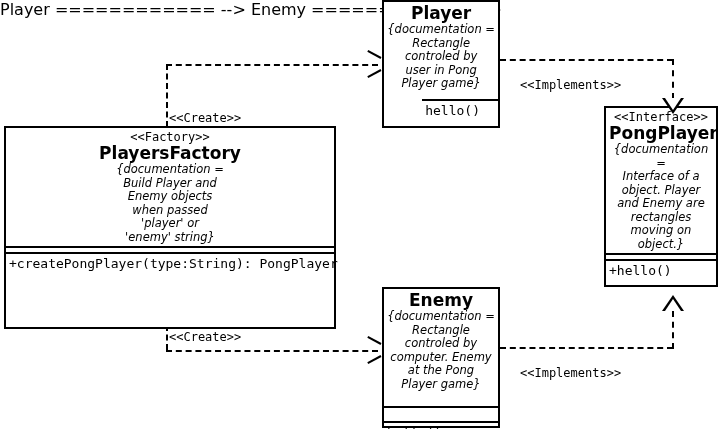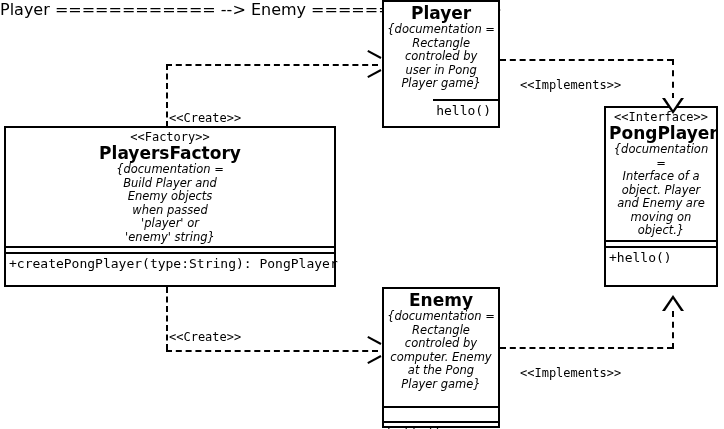--- a/index.html
+++ b/index.html
@@ -37,21 +37,21 @@
     padding-top: 2px;
     padding-bottom: 2px;
   }
   .compartment.attrs {
     border-top: 2px solid #000000;
     height: 6px;
     padding: 0;
   }
   .compartment.ops {
     border-top: 2px solid #000000;
-    padding: 2px 7px 2px 3px;
+    padding: 2px 18px 2px 3px;
   }
 
   .stereotype {
     font-family: "DejaVu Sans Mono", monospace;
     font-size: 12px;
     line-height: 14px;
     color: #000000;
     text-align: center;
     white-space: nowrap;
   }
@@ -234,21 +234,21 @@
         <span class="docline">Player game}</span>
       </div>
     </div>
     <div class="compartment attrs"></div>
     <div class="compartment ops">
       <div class="operation">hello()</div>
     </div>
   </div>
 
   
-  <div class="uml-class" style="left:4px; top:126px; width:332px; height:161px;">
+  <div class="uml-class" style="left:4px; top:126px; width:332px; height:203px;">
     <div class="compartment head">
       <div class="stereotype">&lt;&lt;Factory&gt;&gt;</div>
       <div class="classname">PlayersFactory</div>
       <div class="doc">
         <span class="docline">{documentation =</span>
         <span class="docline">Build Player and</span>
         <span class="docline">Enemy objects</span>
         <span class="docline">when passed</span>
         <span class="docline">'player' or</span>
         <span class="docline">'enemy' string}</span>
@@ -263,20 +263,21 @@
   
   <div class="uml-class" style="left:604px; top:106px; width:114px; height:181px;">
     <div class="compartment head">
       <div class="stereotype">&lt;&lt;Interface&gt;&gt;</div>
       <div class="classname">PongPlayer</div>
       <div class="doc">
         <span class="docline">{documentation =</span>
         <span class="docline">Interface of a</span>
         <span class="docline">object. Player</span>
         <span class="docline">and Enemy are</span>
+        <span class="docline">rectangles</span>
         <span class="docline">moving on</span>
         <span class="docline">object.}</span>
       </div>
     </div>
     <div class="compartment attrs"></div>
     <div class="compartment ops">
       <div class="operation">+hello()</div>
     </div>
   </div>
 

